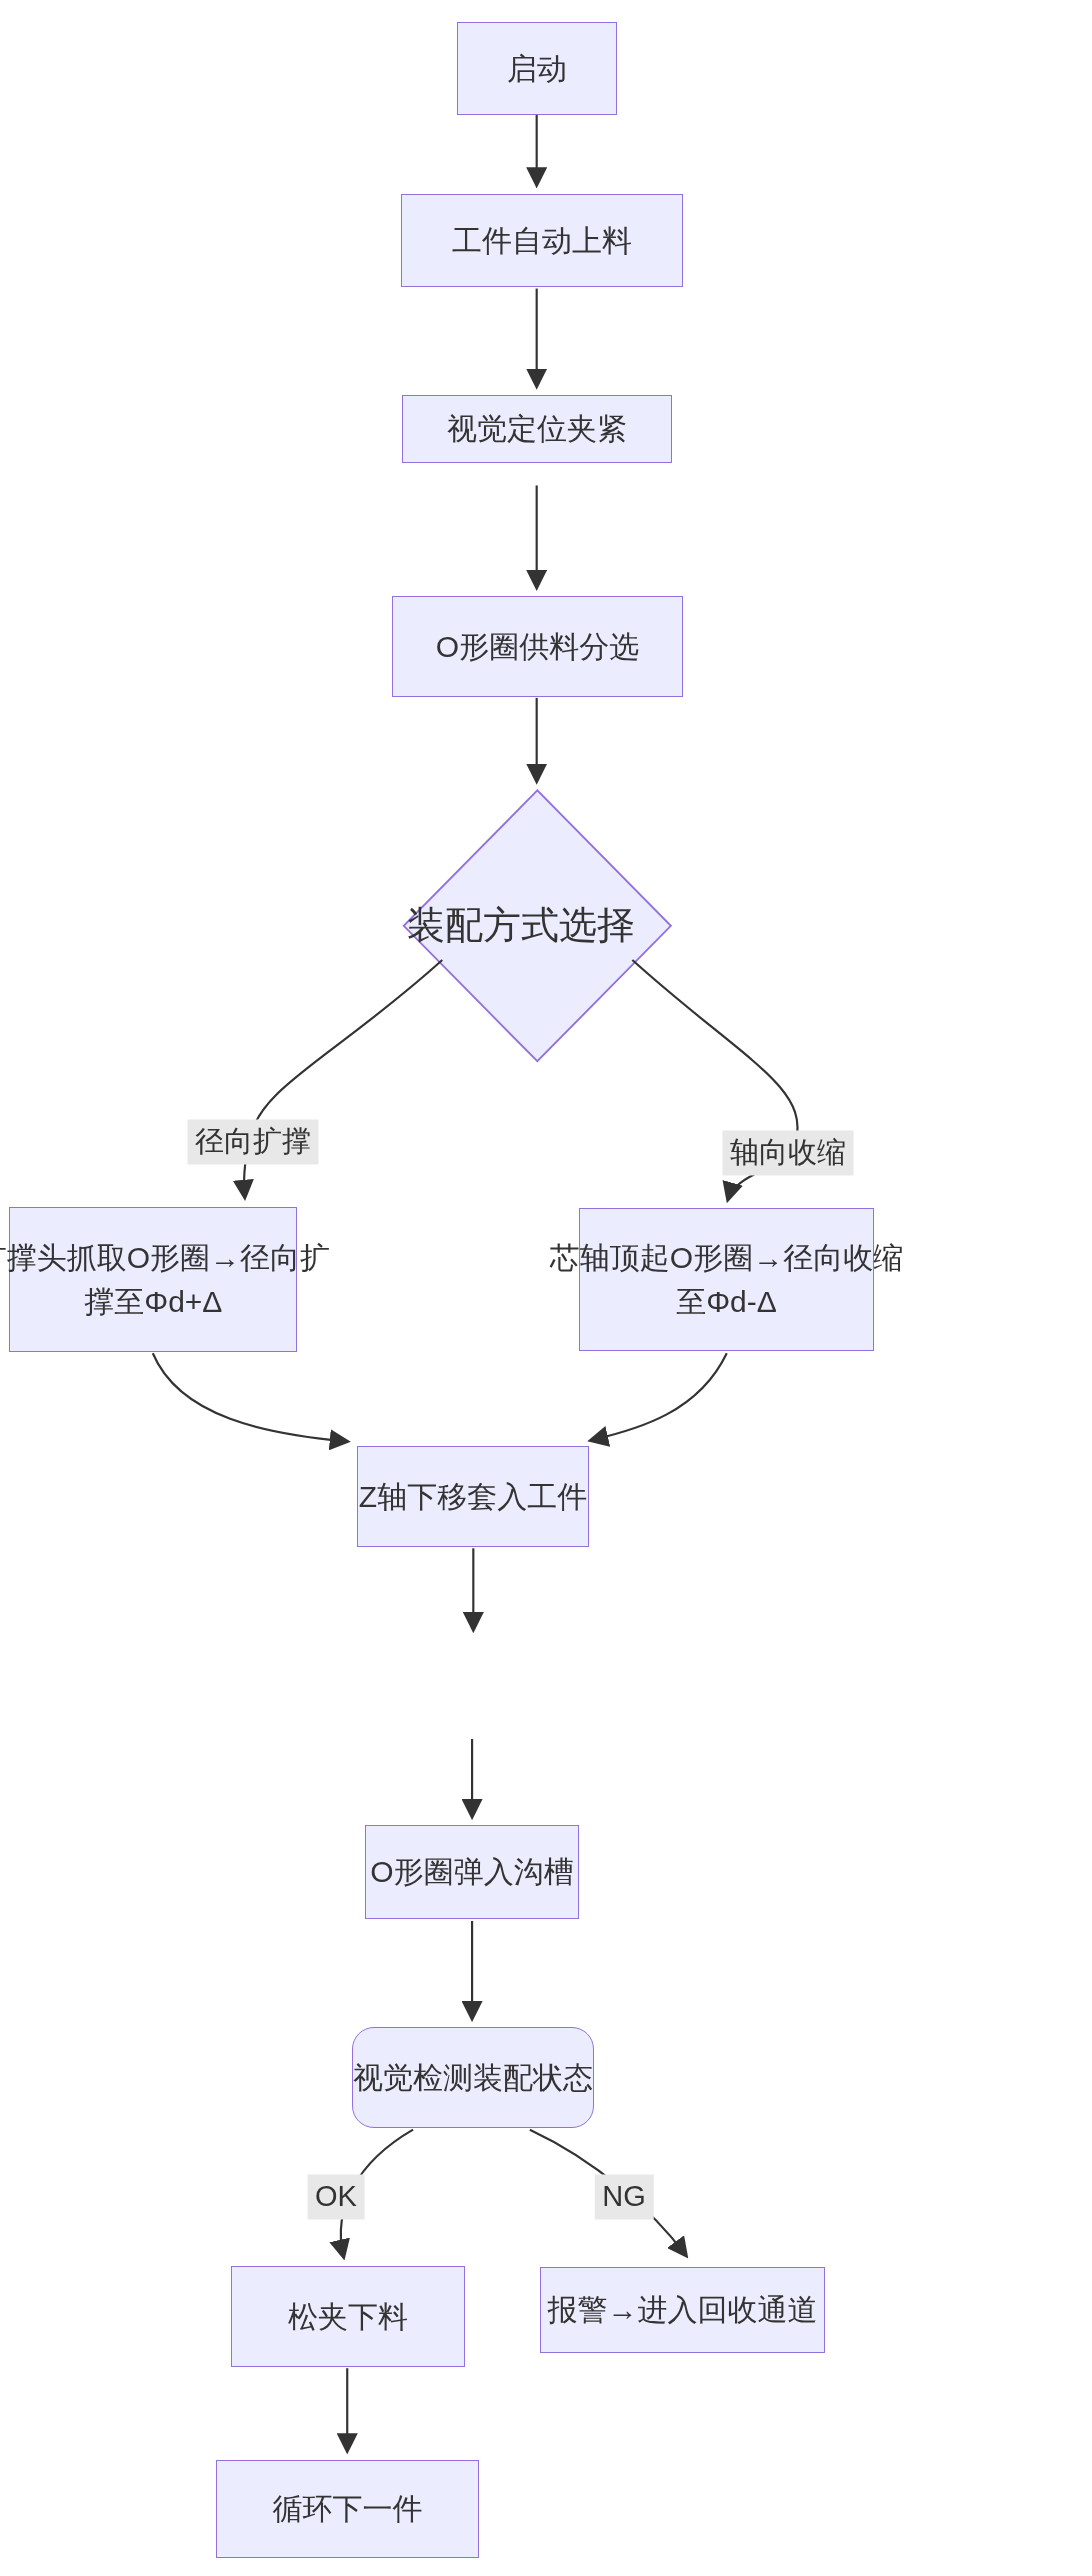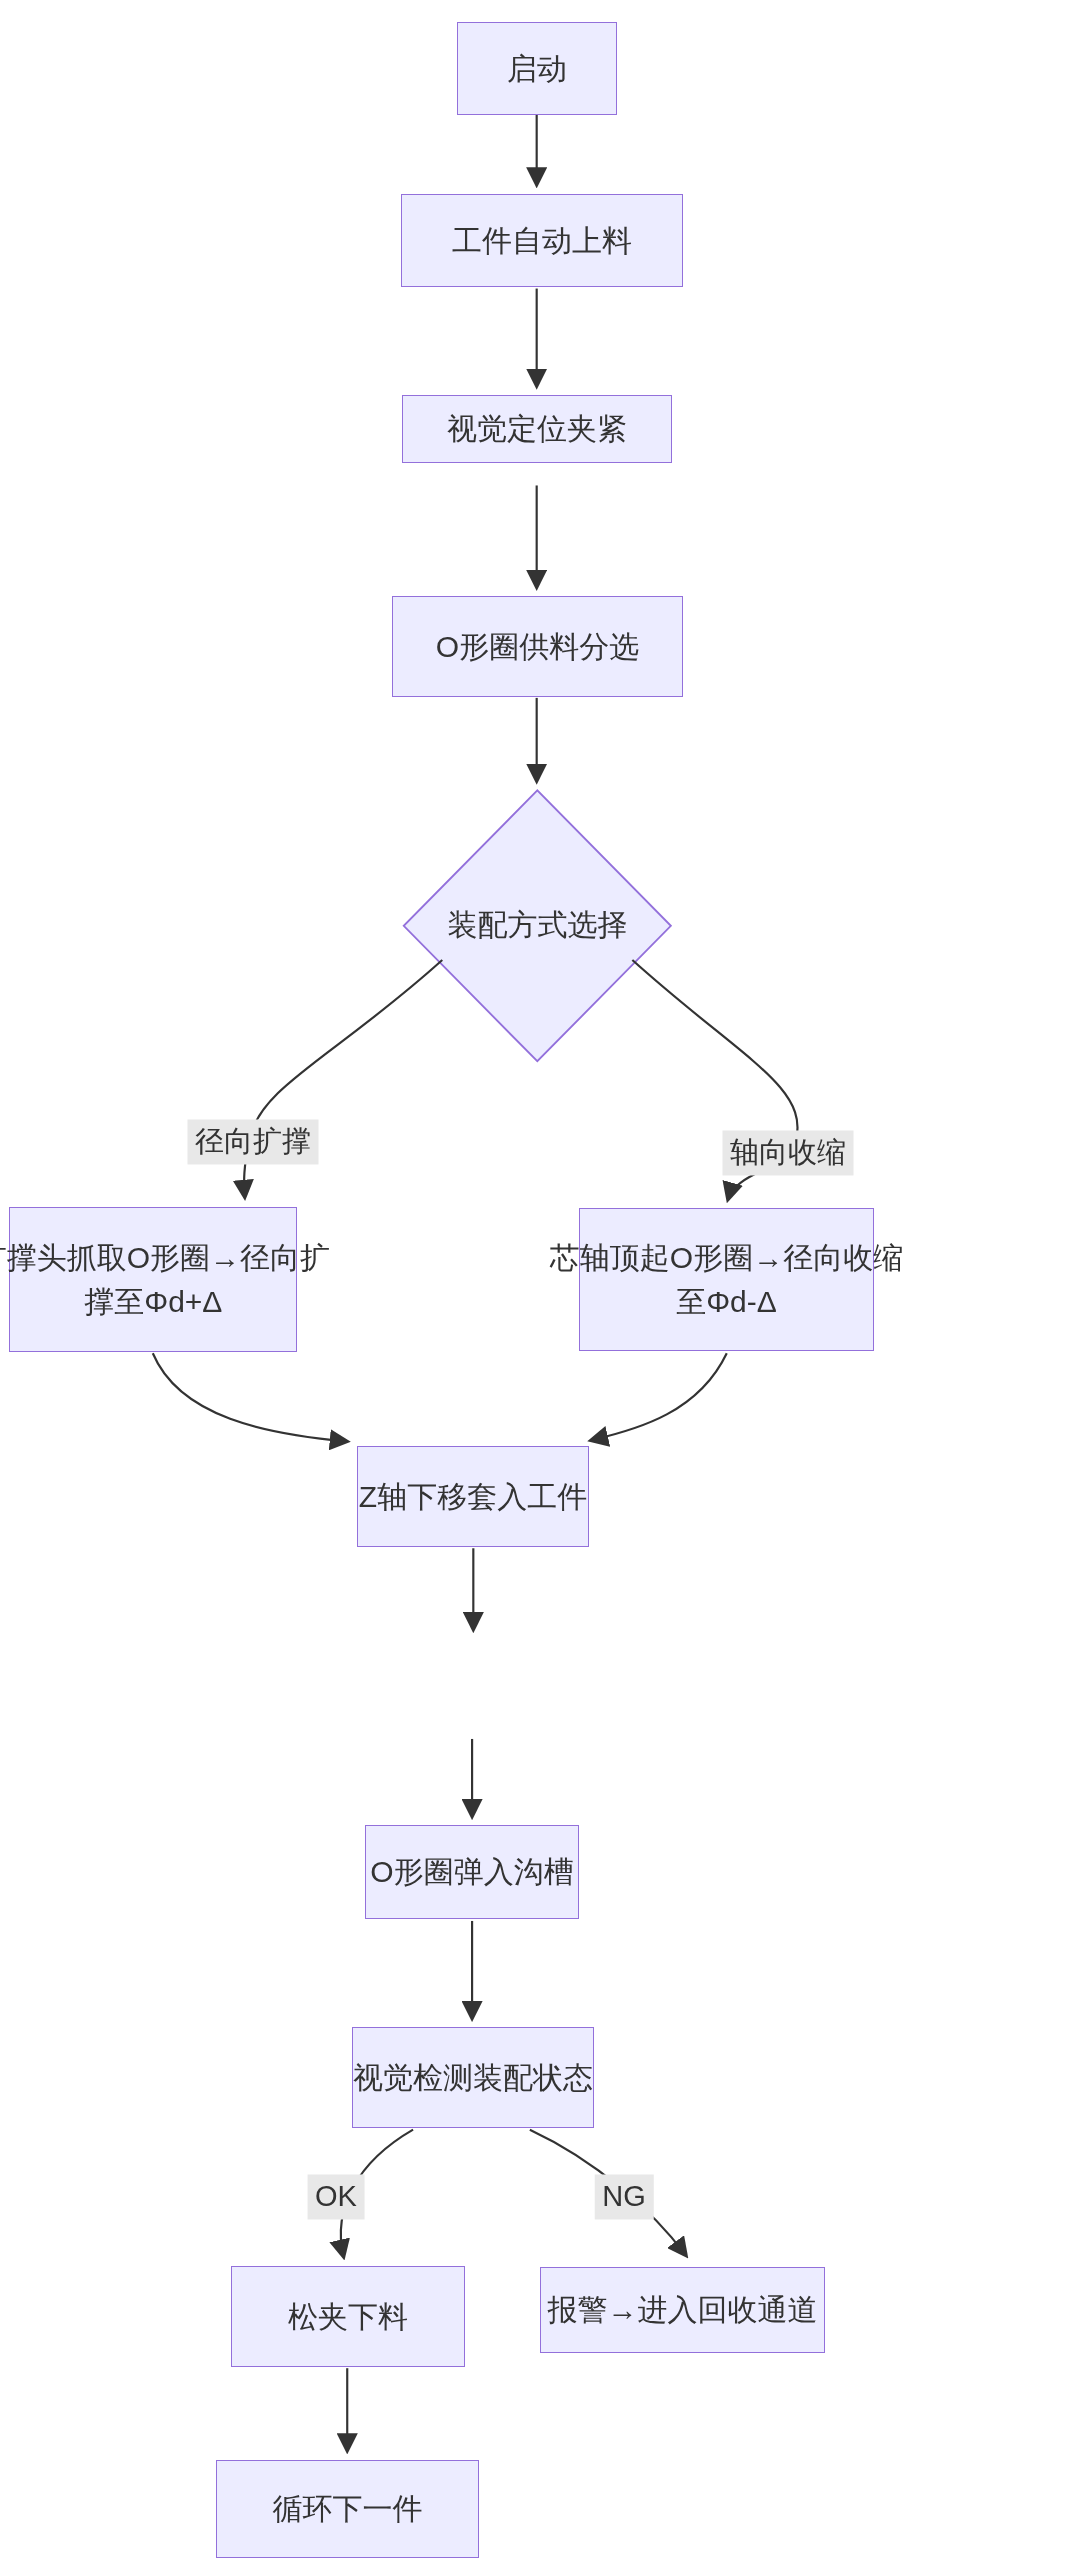--- a/index.html
+++ b/index.html
@@ -26,22 +26,22 @@
     position:absolute;box-sizing:border-box;
     background:var(--node-fill);
     border:1.9px solid var(--node-border);
     color:var(--text);
     display:flex;flex-direction:column;align-items:center;justify-content:center;
     text-align:center;font-size:30px;line-height:1.45;
   }
   .node .line{white-space:nowrap;}
   .diamond-label{
     position:absolute;box-sizing:border-box;
-    color:var(--text);font-size:30px;text-align:center;
-    display:flex;align-items:center;justify-content:center;
+    color:var(--text);font-size:38px;text-align:center;
+    display:flex;align-items:center;
     background:transparent;border:none;
   }
   .edge-label{
     position:absolute;transform:translate(-50%,-50%);
     background:var(--label-bg);color:var(--text);
     font-size:29px;line-height:1.3;padding:3.7px 7.5px;white-space:nowrap;
   }
 </style>
 </head>
 <body>
@@ -110,21 +110,21 @@
 
   <div class="node" style="left:357px;top:1446px;width:232px;height:101px;">
     <div class="line">Z轴下移套入工件</div>
   </div>
 
 
   <div class="node" style="left:365px;top:1825px;width:214px;height:94px;">
     <div class="line">O形圈弹入沟槽</div>
   </div>
 
-  <div class="node" style="left:352px;top:2027px;width:242px;height:101px;">
+  <div class="node" style="left:352px;top:2027px;width:242px;height:101px;border-radius:22px;">
     <div class="line">视觉检测装配状态</div>
   </div>
 
   <div class="node" style="left:231px;top:2266px;width:234px;height:101px;">
     <div class="line">松夹下料</div>
   </div>
 
   <div class="node" style="left:540px;top:2267px;width:285px;height:86px;">
     <div class="line">报警→进入回收通道</div>
   </div>

